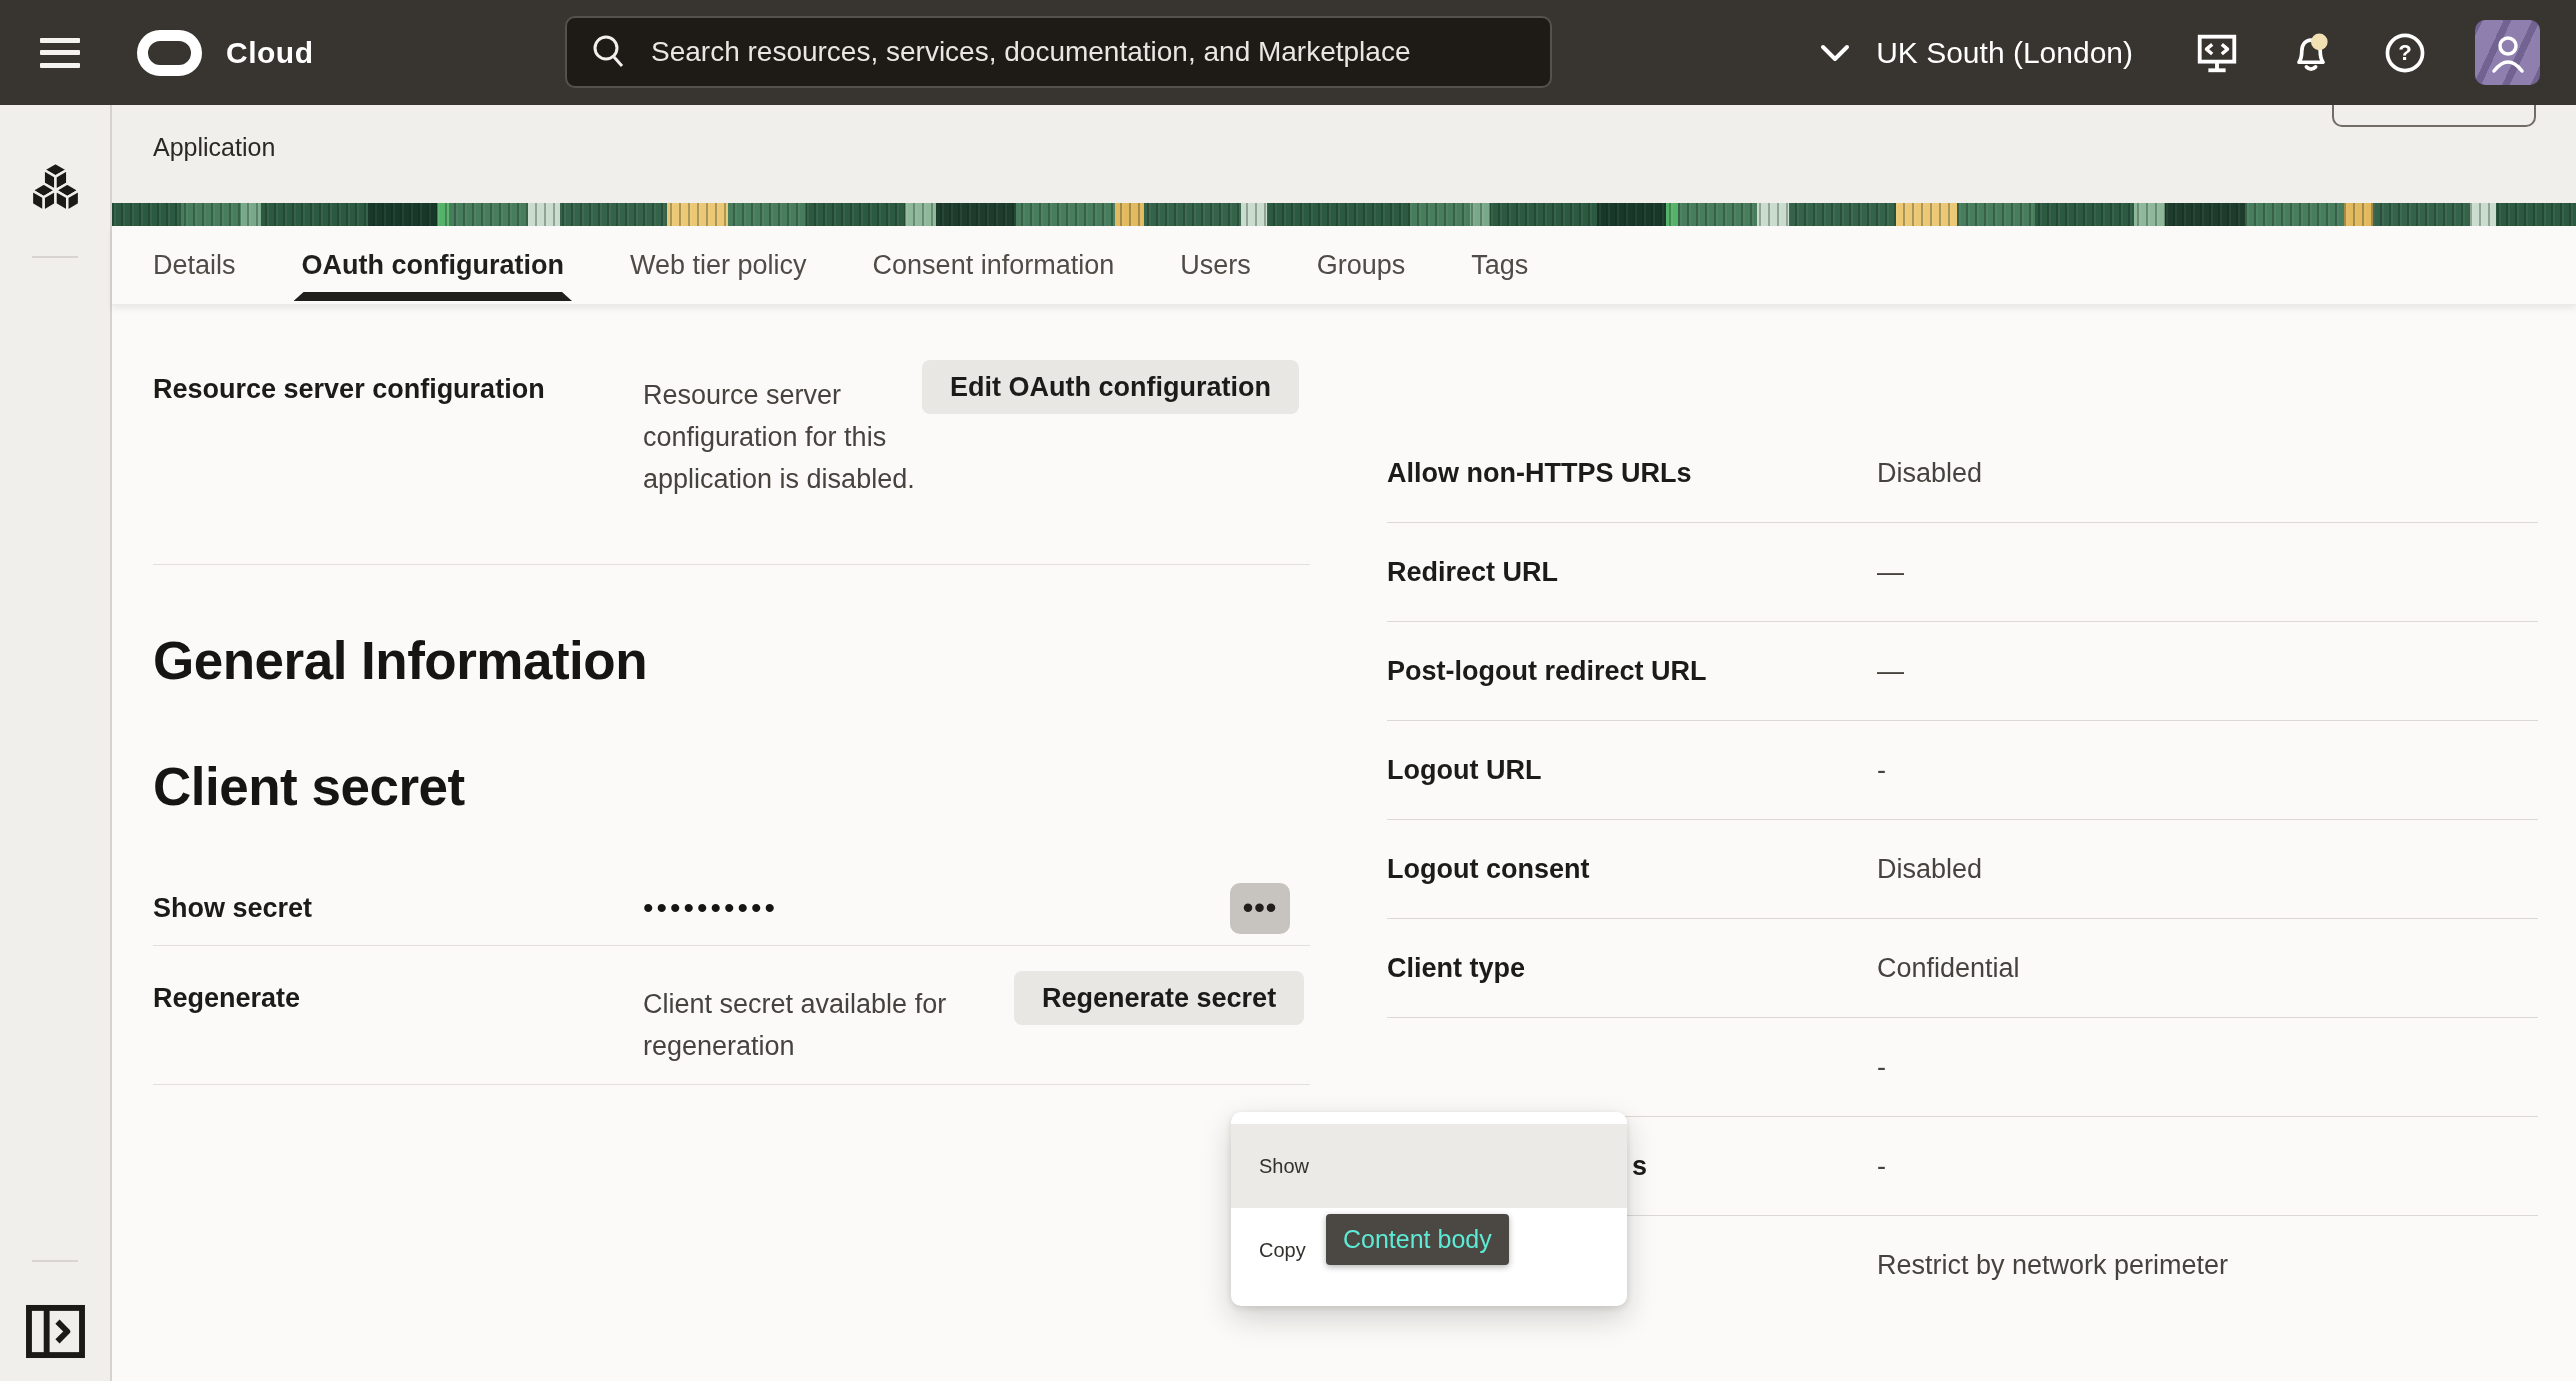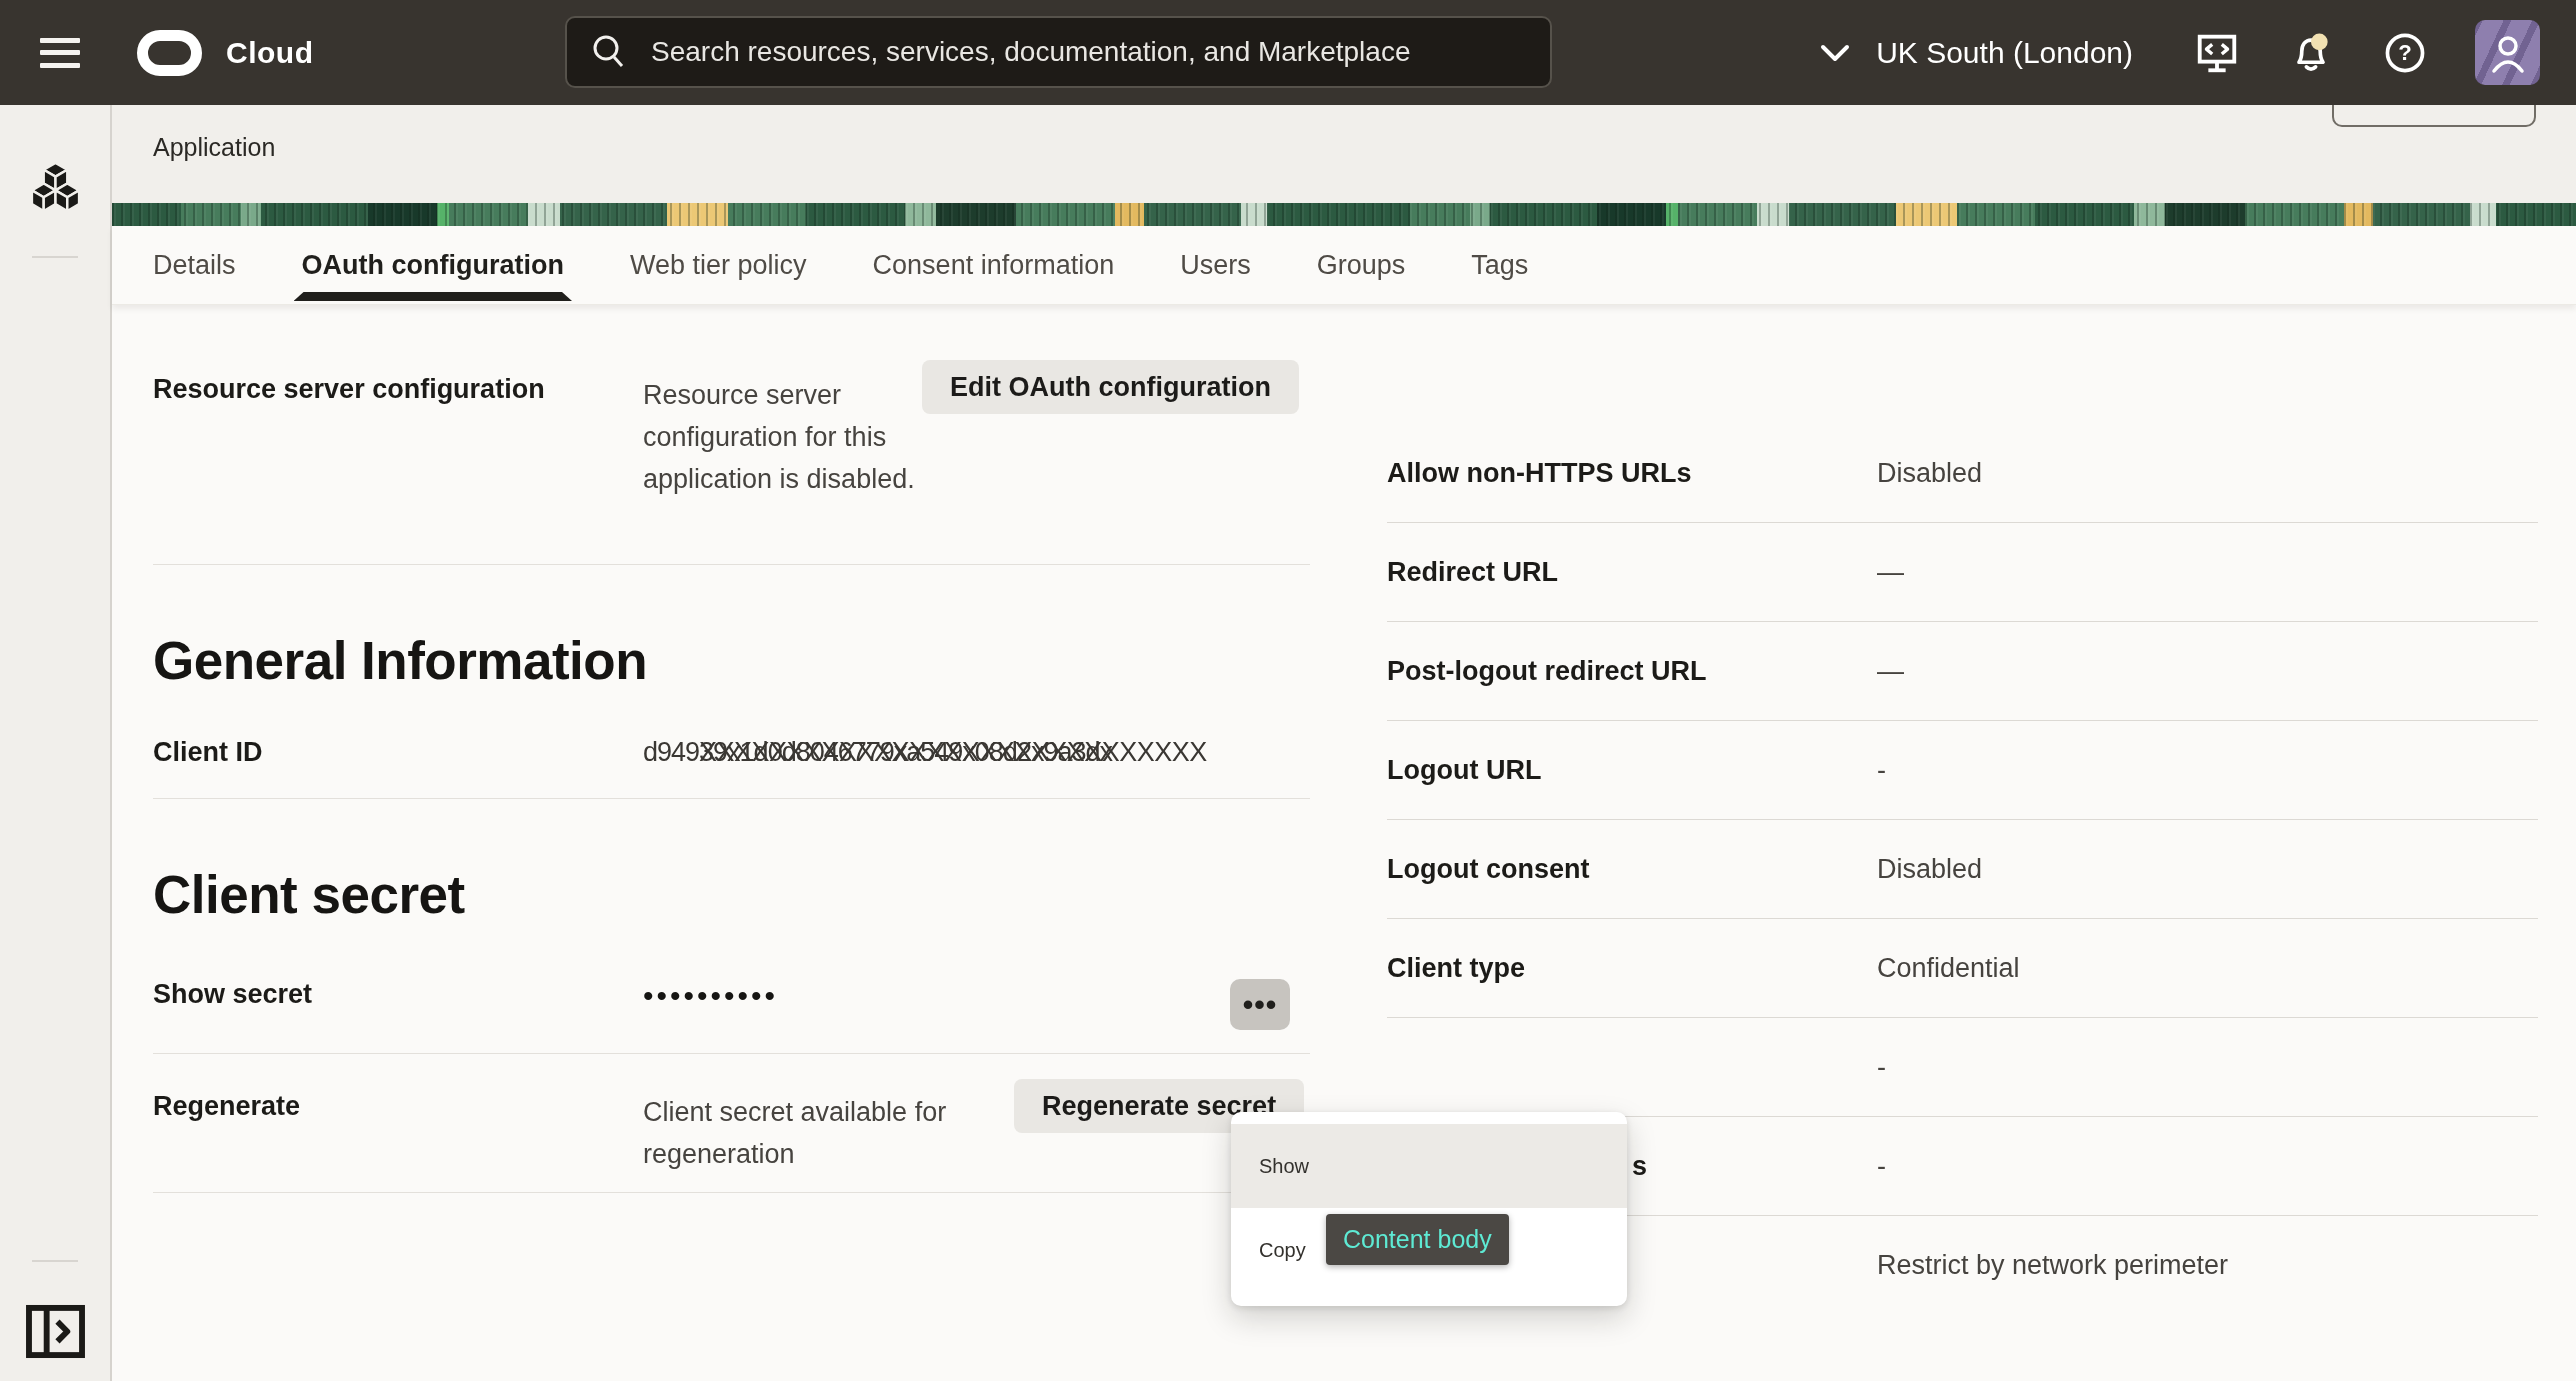--- a/index.html
+++ b/index.html
@@ -70,21 +70,21 @@
   .btn { background:#e9e7e3; border:none; border-radius:8px; height:54px; padding:0 28px; font-size:27px; font-weight:700; color:#1c1b19; font-family:"Liberation Sans",sans-serif; cursor:pointer; white-space:nowrap; }
   .rsc-row .btn { margin-top:8px; }
 
   h2.section { font-size:53px; font-weight:800; color:#161513; margin-top:65px; letter-spacing:-0.5px; }
 
   .cid-row { display:flex; margin-top:46px; padding-bottom:30px; border-bottom:1px solid #e3e0db; }
   .cid-row .field-label { width:490px; }
   .cid-value { position:relative; font-size:27px; color:#3a3733; letter-spacing:-1px; white-space:nowrap; }
   .cid-mask { position:absolute; left:56px; top:0; letter-spacing:-0.5px; color:#3a3733; }
 
-  .secret-row { display:flex; height:75px; border-bottom:1px solid #e3e0db; margin-top:54px; }
+  .secret-row { display:flex; align-items:center; height:75px; border-bottom:1px solid #e3e0db; margin-top:54px; }
   .secret-row .field-label { width:490px; }
   .dots { font-size:30px; letter-spacing:3px; color:#161513; }
   .more-btn { margin-left:auto; margin-right:20px; width:60px; height:51px; background:#c7c4bf; border:none; border-radius:10px; font-size:30px; font-weight:700; color:#201f1c; cursor:pointer; line-height:1; letter-spacing:1px; }
 
   .regen-row { display:flex; padding-top:25px; height:139px; border-bottom:1px solid #e3e0db; }
   .regen-row .field-label { width:490px; padding-top:12px; }
   .regen-row .field-value { width:371px; padding-top:12px; line-height:42px; }
 
   .drow { height:99px; display:flex; align-items:center; border-bottom:1px solid #dcd9d4; }
   .drow .field-label { width:490px; flex:0 0 auto; }
@@ -209,27 +209,20 @@
 
       <div class="col-left">
         <div class="rsc-row">
           <div class="field-label">Resource server configuration</div>
           <div class="field-value">Resource server configuration for this application is disabled.</div>
           <button class="btn">Edit OAuth configuration</button>
         </div>
 
         <h2 class="section">General Information</h2>
 
-        <div class="cid-row">
-          <div class="field-label">Client ID</div>
-          <div class="cid-value">
-            <span>d94939x1d0d8046779xa549x08d2x9a3dx</span>
-            <span class="cid-mask">XXXXXXXXXXXXXXXXXXXXXXXXXXXXX</span>
-          </div>
-        </div>
 
         <h2 class="section">Client secret</h2>
 
         <div class="secret-row">
           <div class="field-label">Show secret</div>
           <div class="dots">••••••••••</div>
           <button class="more-btn">•••</button>
         </div>
 
         <div class="regen-row">

